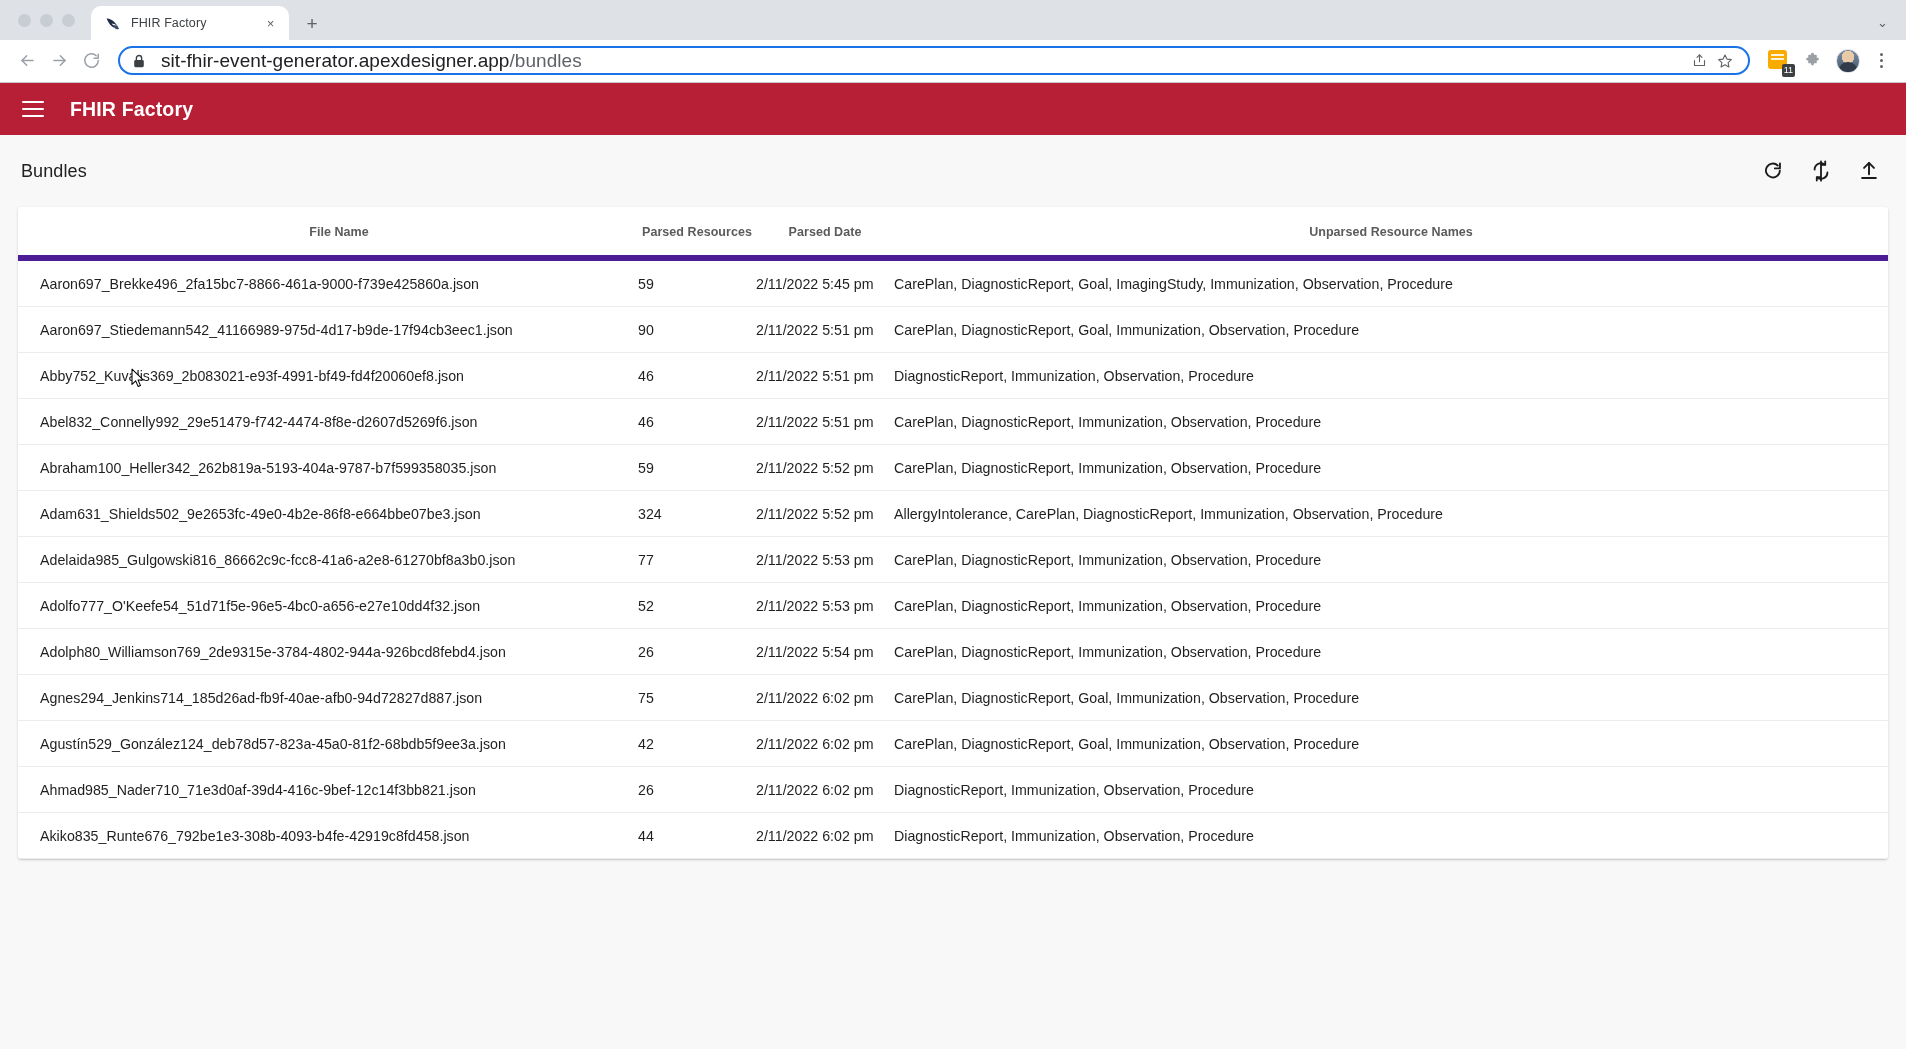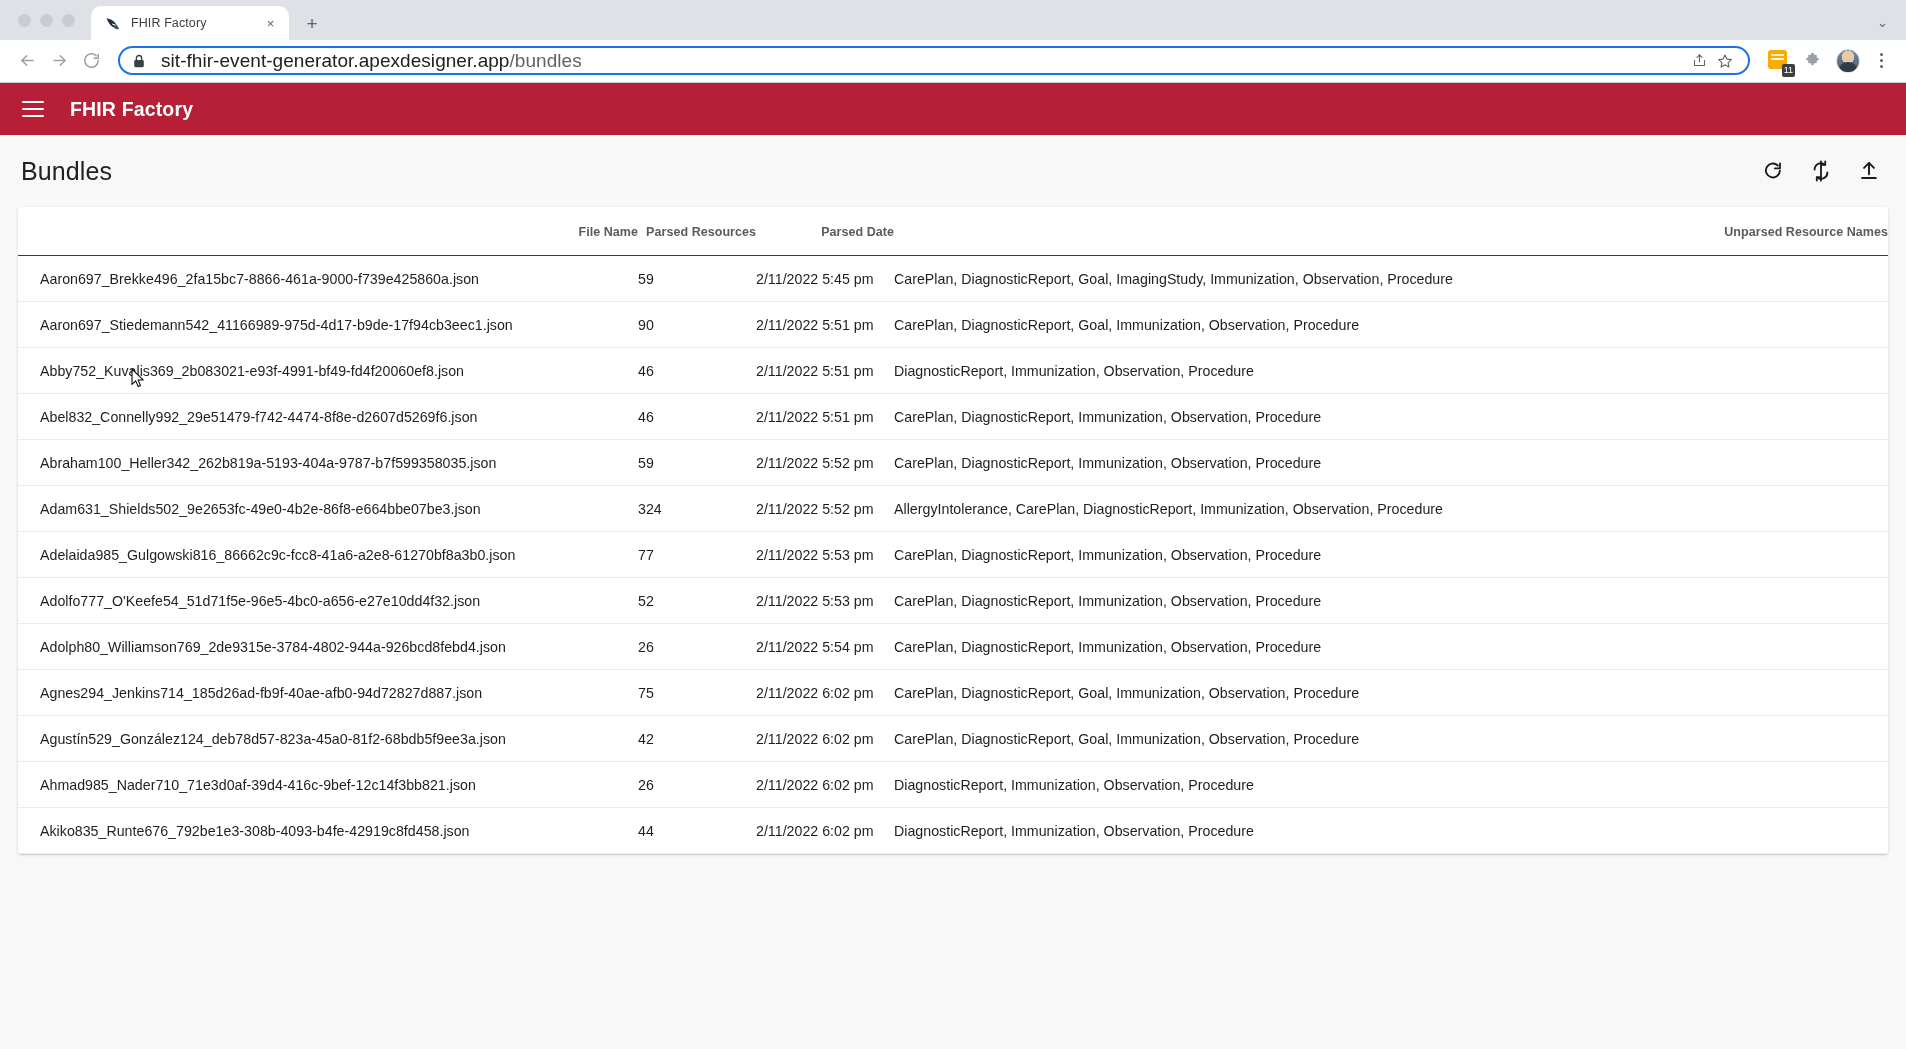--- a/index.html
+++ b/index.html
@@ -219,21 +219,21 @@
 
   .page-body { background: #f8f8f8; height: calc(1049px - 40px - 42px - 1px - 52px); padding: 0; }
 
   .page-head {
     height: 72px;
     display: flex;
     align-items: center;
     padding: 0 22px 0 21px;
   }
   .page-title {
-    font-size: 25px;
+    font-size: 18px;
     color: #212121;
     font-weight: normal;
     letter-spacing: .1px;
   }
   .page-head-spacer { flex: 1 1 auto; }
   .page-actions { display: flex; align-items: center; gap: 18px; }
   .action-icon {
     width: 30px; height: 30px;
     display: flex; align-items: center; justify-content: center;
     color: #1b1b1b;
@@ -246,26 +246,26 @@
     border-radius: 3px;
     box-shadow: 0 1px 3px rgba(0,0,0,.14), 0 1px 1px rgba(0,0,0,.08);
     overflow: hidden;
   }
   table.bundles {
     width: 100%;
     border-collapse: collapse;
     table-layout: fixed;
   }
   table.bundles thead th {
-    text-align: right;
+    text-align: center;
     font-size: 12.5px;
     font-weight: bold;
     color: #5b5b5b;
     padding: 18px 0 16px 0;
-    border-bottom: 1px solid #4c1d95;
+    border-bottom: 6px solid #4c1d95;
     letter-spacing: .05px;
     white-space: nowrap;
   }
   table.bundles tbody td {
     font-size: 14.2px;
     color: #1f1f1f;
     padding: 14.5px 0;
     border-bottom: 1px solid #ececec;
     white-space: nowrap;
     overflow: hidden;

